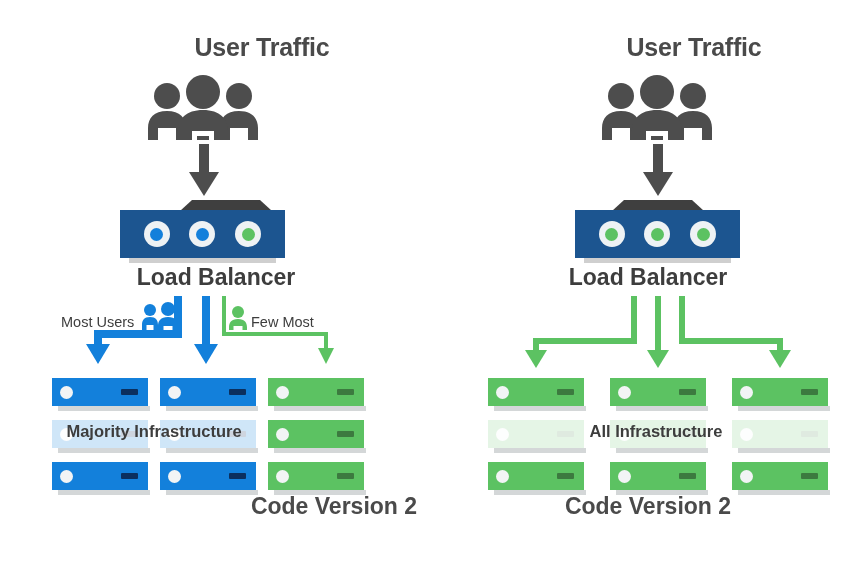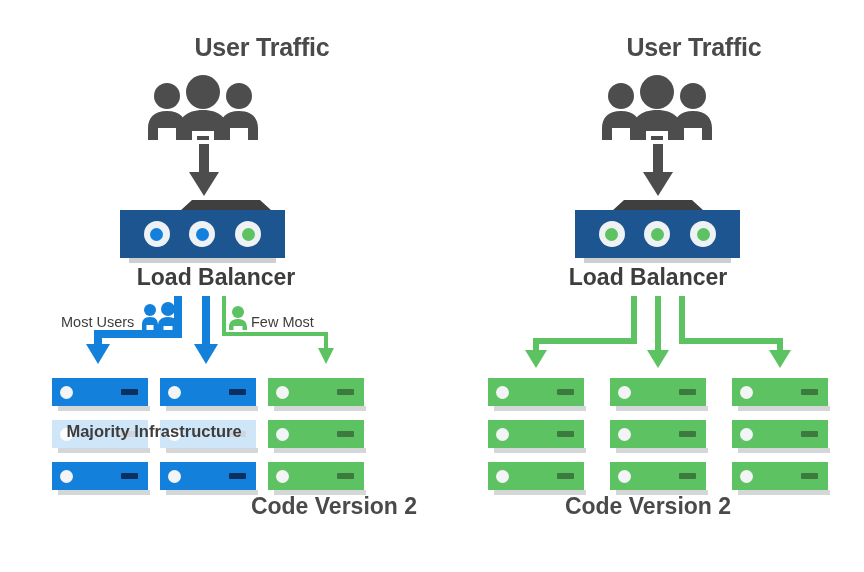--- a/index.html
+++ b/index.html
@@ -461,17 +461,20 @@
       </div>
       <div class="server">
         <div class="server-body green">
             <div class="server-led"></div>
             <div class="server-bar"></div>
           </div>
         <div class="server-foot"></div>
       </div>
     </div>
 
+    <div class="infra-band infra-green" style="left:52px; top:414px; width:344px; height:34px;">
+      <span>All Infrastructure</span>
+    </div>
 
     <div class="title-version" style="left:0; width:432px;">Code Version 2</div>
   </div>
 
 </div>
 
 </body></html>

